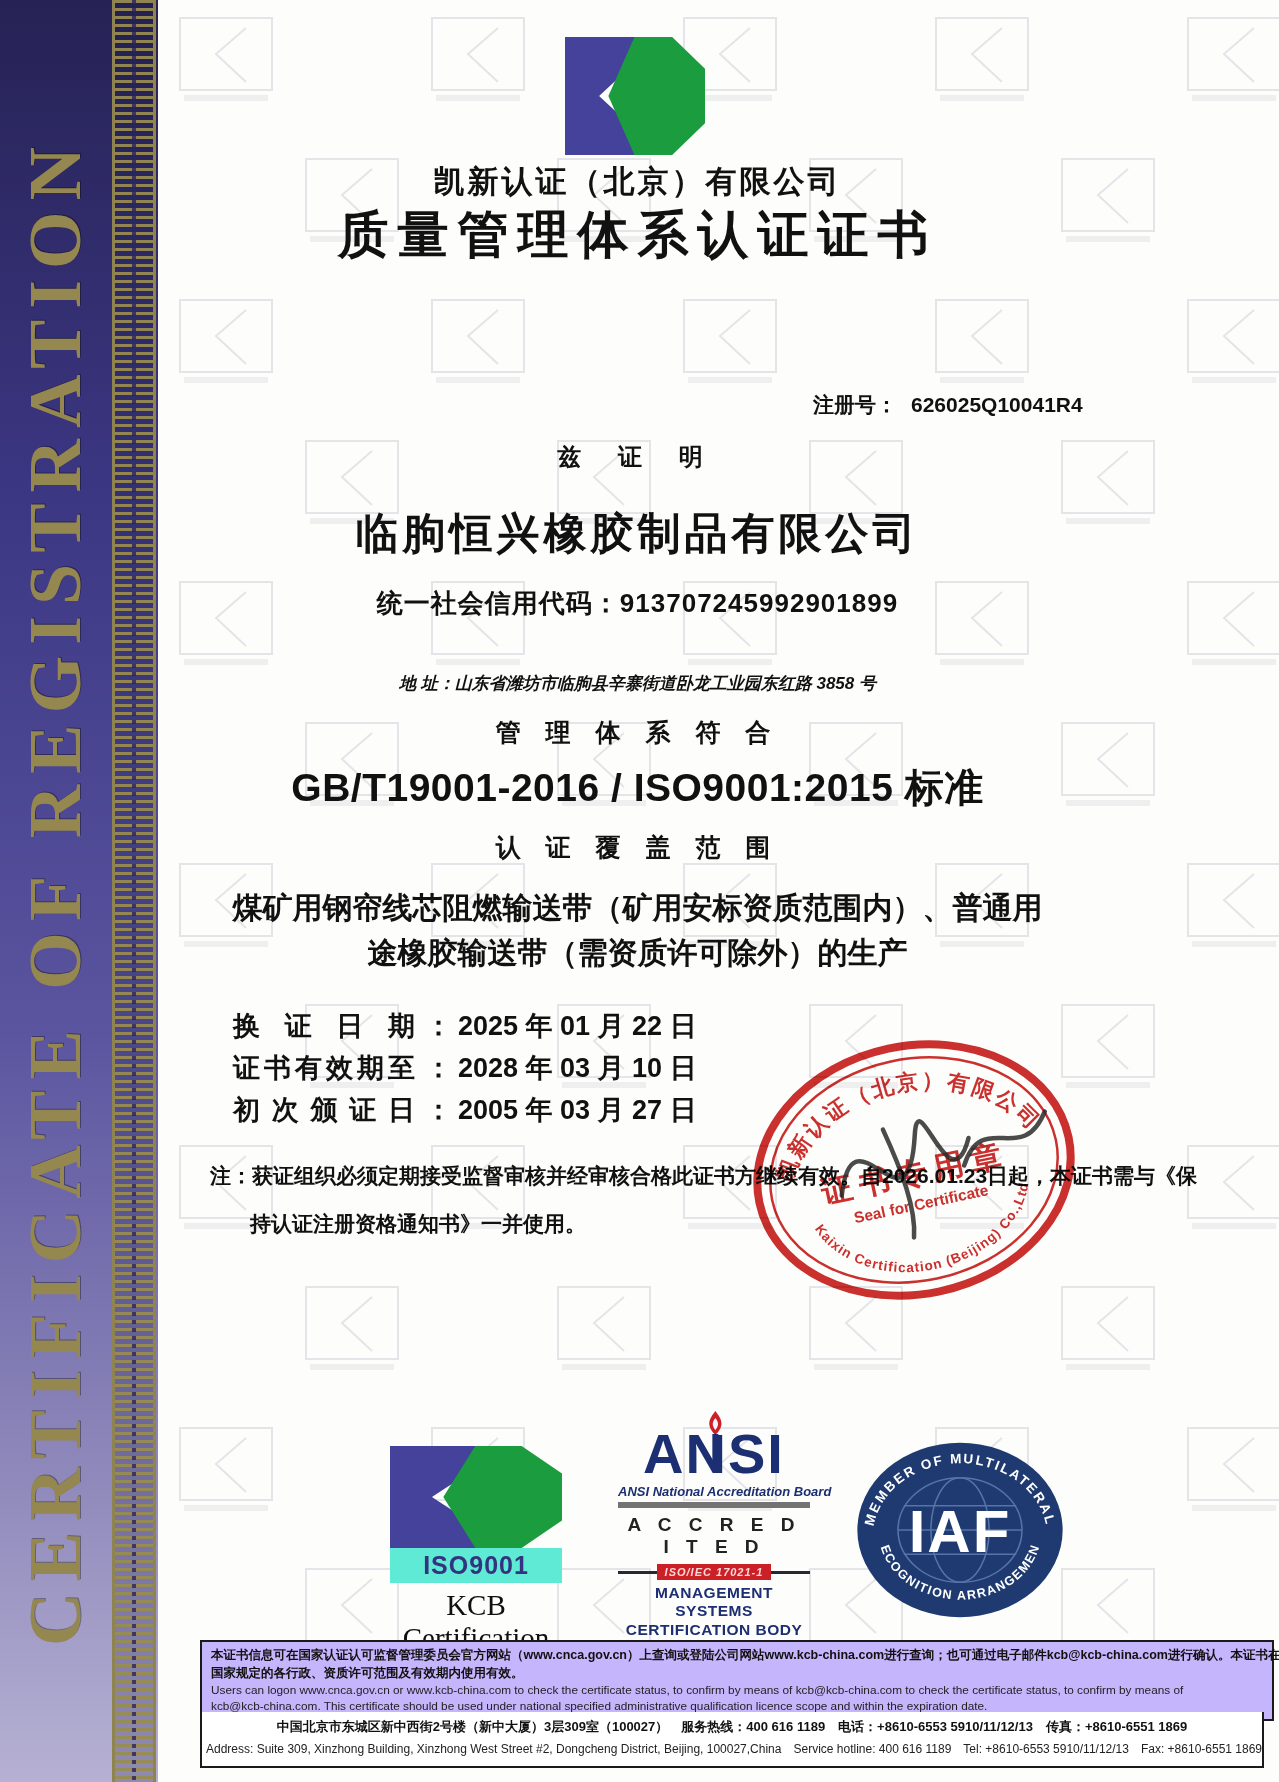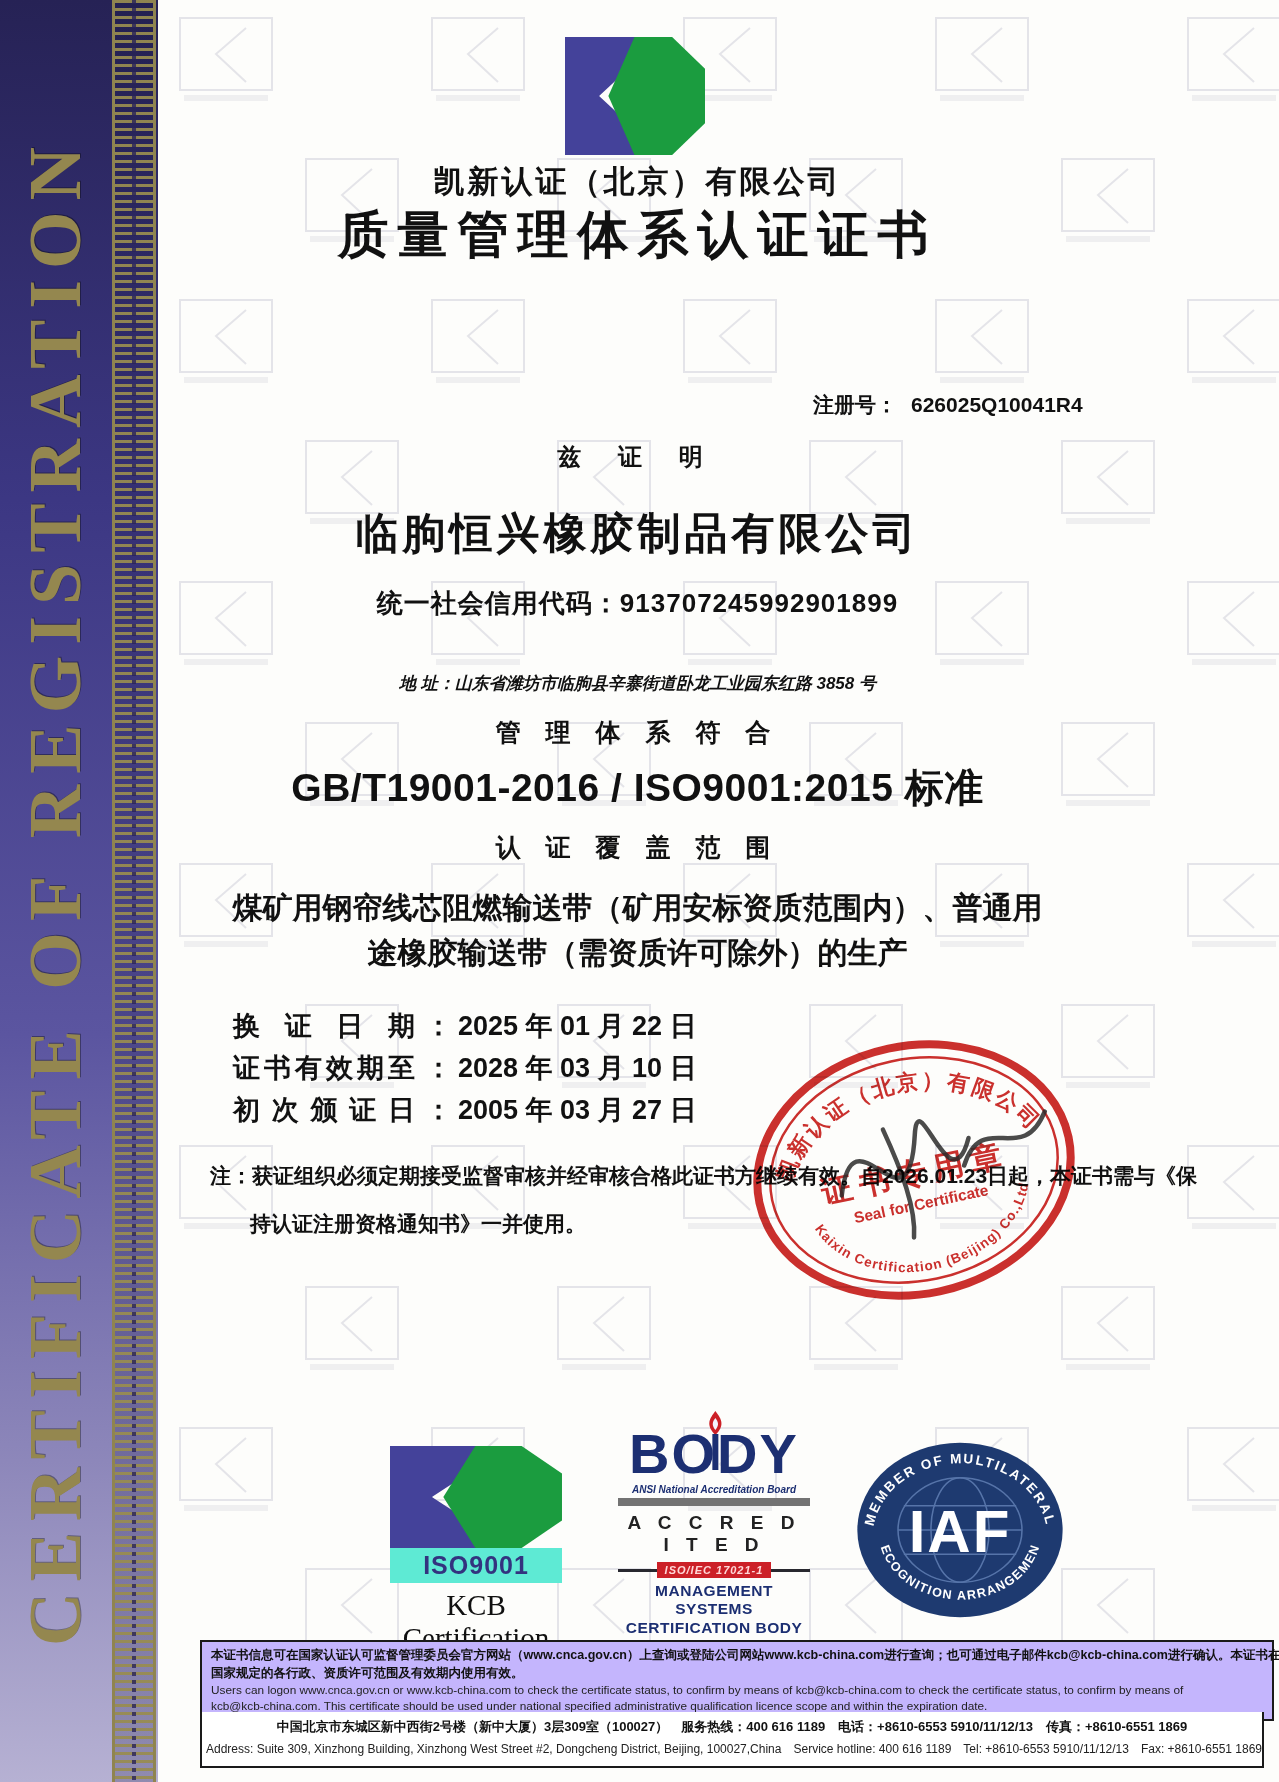--- a/index.html
+++ b/index.html
@@ -56,21 +56,21 @@
   .kcb-top{left:565px;top:37px;width:140px;height:118px;}
   .kcb-top .kcb-shapes{height:118px;}
   .kcb-footer{left:390px;top:1446px;width:172px;text-align:center;}
   .kcb-footer .kcb-shapes{height:102px;}
   .kcb-band{margin-top:0;background:#5eead4;color:#33337f;font-weight:bold;font-size:25px;
             height:35px;line-height:35px;letter-spacing:1px;}
   .kcb-caption{margin-top:6px;font-family:"Liberation Serif",serif;font-size:29px;color:#101010;}
   .anab{position:absolute;left:618px;top:1426px;width:192px;text-align:center;color:#1c2f72;}
   .anab-word{position:relative;font-size:56px;font-weight:900;letter-spacing:2px;line-height:1.0;}
   .anab-torch{position:absolute;left:50%;top:-16px;transform:translateX(-46%);}
-  .anab-sub{font-size:10px;font-weight:bold;font-style:italic;border-bottom:8px solid #737373;
+  .anab-sub{font-size:13px;font-weight:bold;font-style:italic;border-bottom:6px solid #737373;
             padding-bottom:3px;margin-top:2px;white-space:nowrap;}
   .anab-acc{font-size:19px;font-weight:bold;letter-spacing:6px;margin-top:6px;color:#222;}
   .anab-band{display:flex;align-items:center;margin-top:6px;font-style:italic;}
   .anab-band .rule{flex:1;height:3px;background:#28282f;}
   .anab-band .isobox{background:#cc2027;color:#ffd8d8;font-size:11px;font-weight:bold;
                      padding:2px 8px;letter-spacing:1px;white-space:nowrap;}
   .anab-l1,.anab-l2{font-size:15.5px;font-weight:bold;letter-spacing:.5px;margin-top:4px;}
   .anab-l2{margin-top:1px;}
   .iaf{position:absolute;left:852px;top:1438px;}
   
@@ -185,21 +185,21 @@
     <div class="kcb-shapes">
       <div class="kcb-blue"></div>
       <div class="kcb-green"></div>
     </div>
     <div class="kcb-band">ISO9001</div>
     <div class="kcb-caption">KCB Certification</div>
   </div>
 
   <div class="anab">
     <div class="anab-word">
-      <span>BODY</span>
+      <span>ANSI</span>
       <svg class="anab-torch" width="34" height="62" viewBox="0 0 34 62">
         <path d="M17 1 C23 9 27 15 17 25 C7 15 11 9 17 1 Z" fill="#cc2027"></path>
         <path d="M17 8 C20 12 21 15 17 20 C13 15 14 12 17 8 Z" fill="#f4f4ff"></path>
         <rect x="14" y="24" width="6" height="36" fill="#1c2f72"></rect>
       </svg>
     </div>
     <div class="anab-sub">ANSI National Accreditation Board</div>
     <div class="anab-acc">A C C R E D I T E D</div>
     <div class="anab-band">
       <span class="rule"></span>

